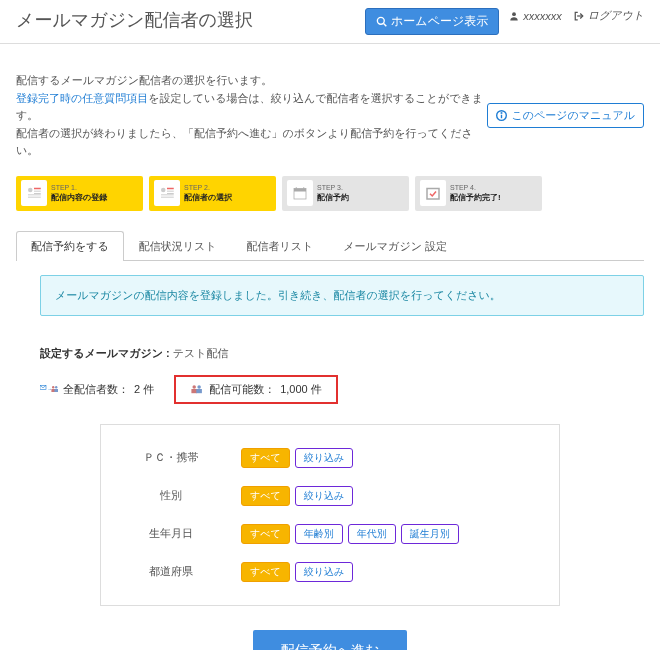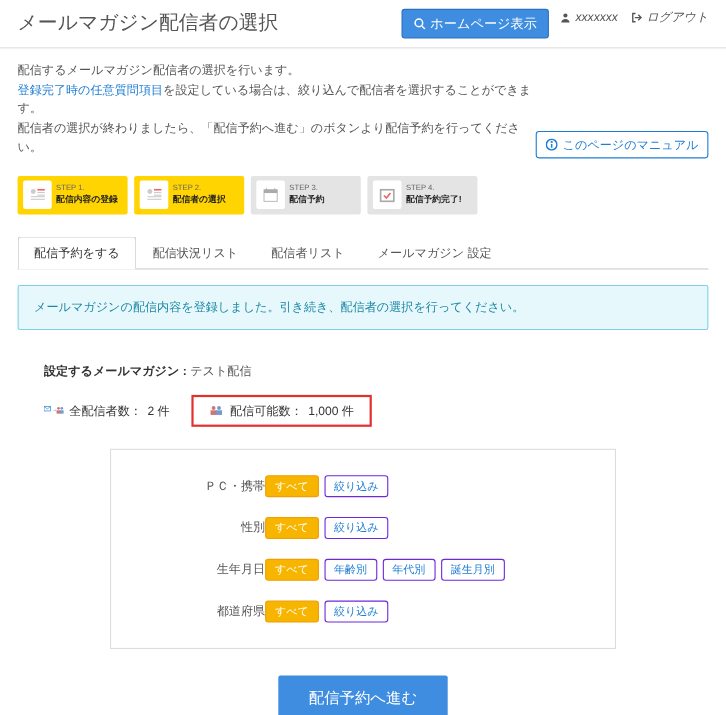--- a/index.html
+++ b/index.html
@@ -41,39 +41,39 @@
   .user-area {
     display: flex;
     align-items: center;
     gap: 12px;
     margin-left: 10px;
     color: #555;
     font-size: 11px;
   }
   .user-link { color: #555; cursor: pointer; display:flex; align-items:center; gap:4px;font-style:italic;}
   .content { padding: 12px 16px; }
-  .top-row { display:flex; align-items:flex-end; }
+  .top-row { display:flex; align-items:center;margin-top:16px; }
   .desc { flex:1; font-size: 11px; line-height: 1.6; color:#555; }
   .desc .link { color:#1f7dd4; }
   .manual-btn {
     border:1px solid #1f7dd4;
     color:#1f7dd4;
     background:#fff;
     border-radius:3px;
     padding:4px 8px;
     font-size:11px;
     display:inline-flex;
     align-items:center;
     gap:4px;
     cursor:pointer;
     white-space:nowrap;
   }
   .steps { display:flex; gap:6px; margin:16px 0 20px; }
   .step {
-    width:100px; height:35px;
+    width:127px; height:35px;
     border-radius:2px;
     display:flex; align-items:center;
     padding:3px 5px;
     font-size:8px;
     gap:4px;
     position:relative;
   }
   .step-active { background:#ffd400; color:#333; }
   .step-inactive { background:#e4e4e4; color:#666; }
   .step-icon {
@@ -101,20 +101,21 @@
     color:#333;
   }
   .alert {
     margin-top:14px;
     border:1px solid #7dd1e6;
     background:#e7f8fc;
     color:#1c88a3;
     padding:12px 14px;
     font-size:11px;
     border-radius:2px;
+    margin-left:24px;
   }
   .section { padding:0 24px; margin-top:30px; }
   .mm-line { font-size:11px; font-weight:bold; color:#333; margin-bottom:14px; }
   .mm-line .val { font-weight:normal; color:#555;text-align:right; }
   .counts { display:flex; align-items:center; gap:20px; margin-bottom:20px; font-size:11px;}
   .count-item { display:flex; align-items:center; gap:5px; color:#333;}
   .count-box {
     border:2px solid #e2302f;
     padding:5px 14px;
   }
@@ -124,21 +125,21 @@
     margin:0 auto 24px;
     width:460px;
   }
   .filter-row {
     display:flex;
     align-items:center;
     padding:9px 0;
   }
   .filter-label {
     width:140px;
-    text-align:right;
+    text-align:center;
     color:#555;
     font-size:11px;
   }
   .chips { display:flex; gap:5px; flex-wrap:wrap; }
   .chip {
     padding:2px 8px;
     border-radius:3px;
     font-size:10px;
     cursor:pointer;
   }

